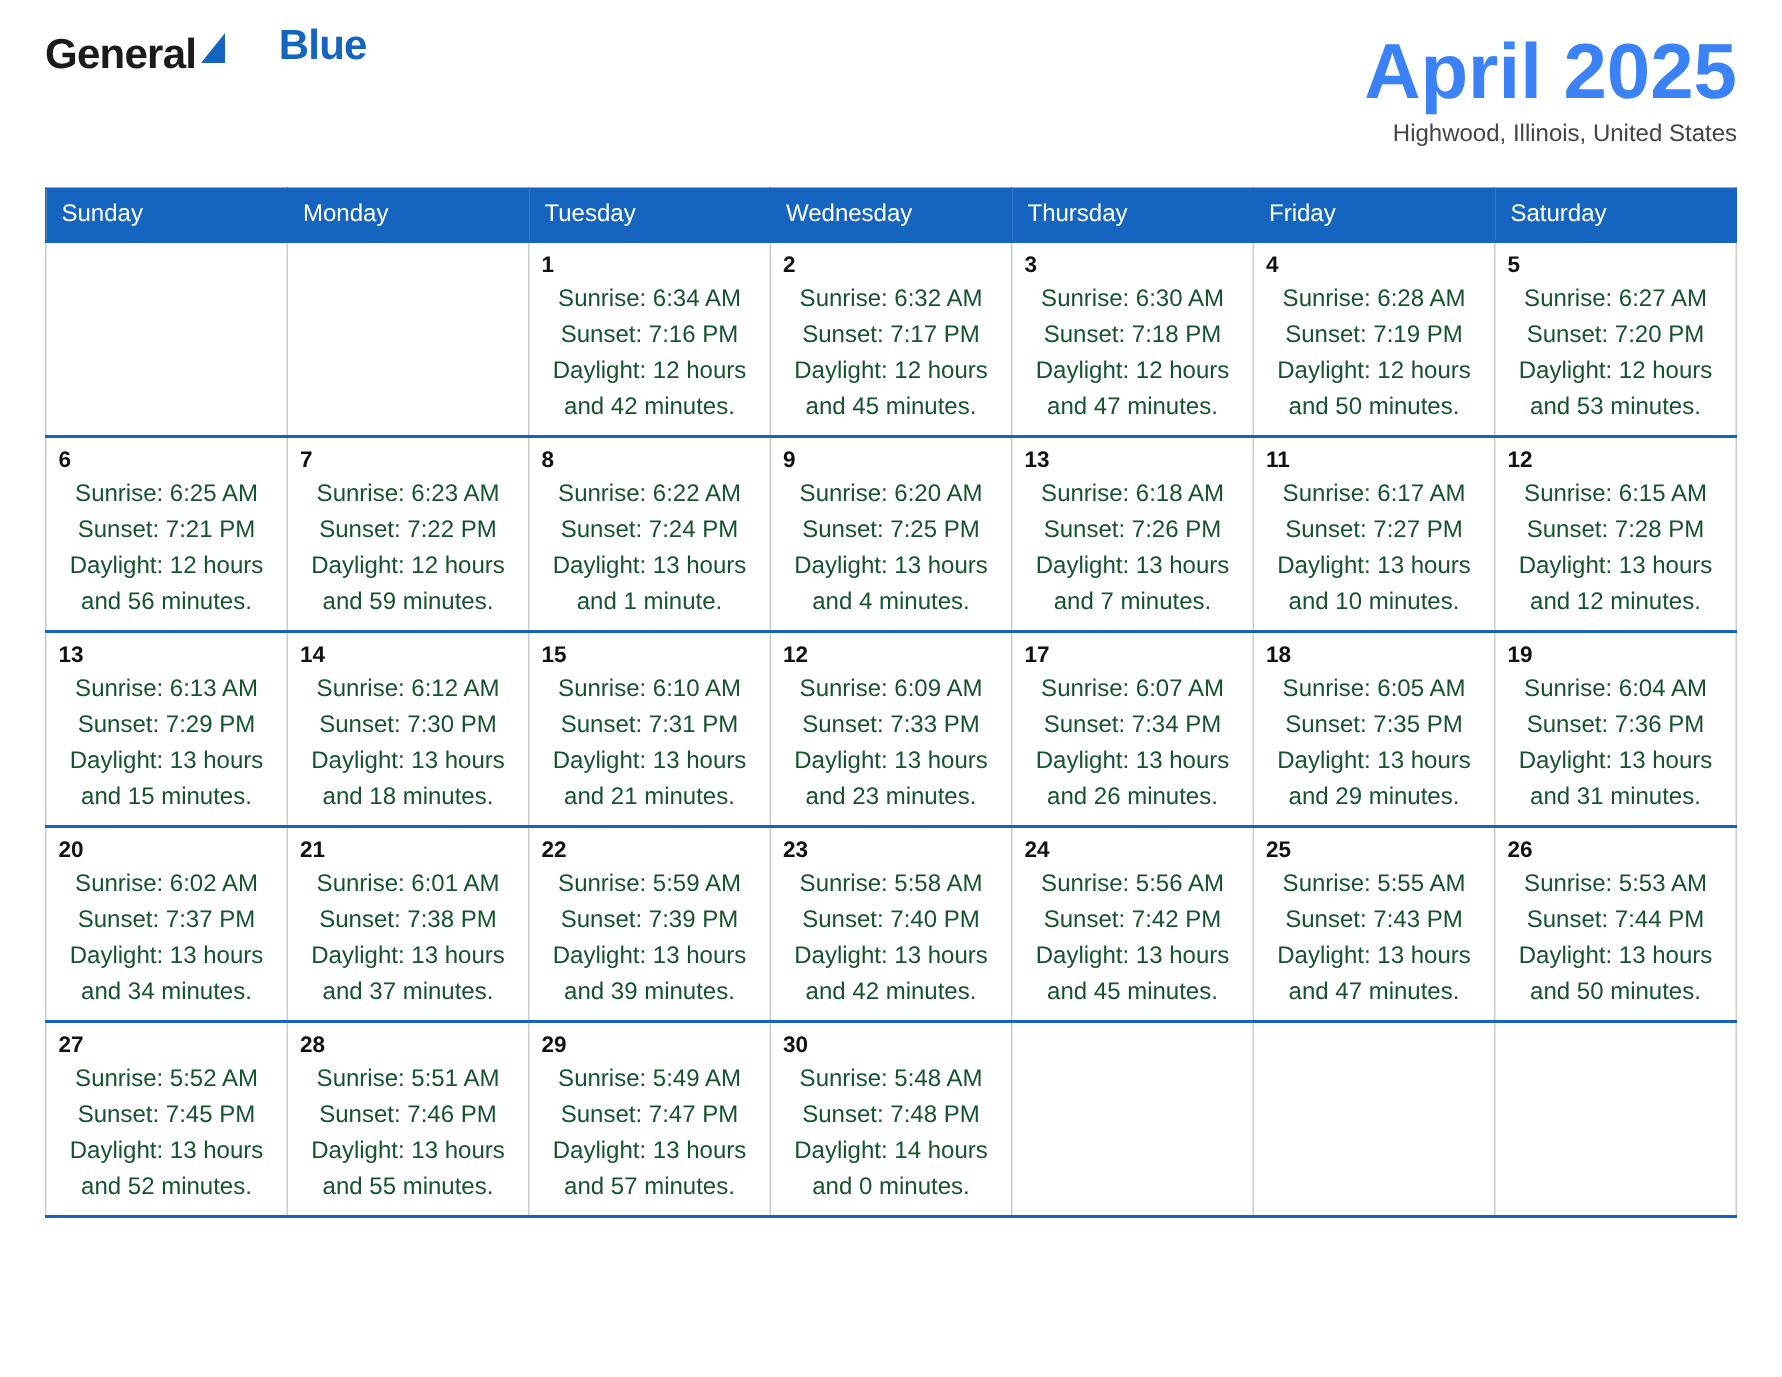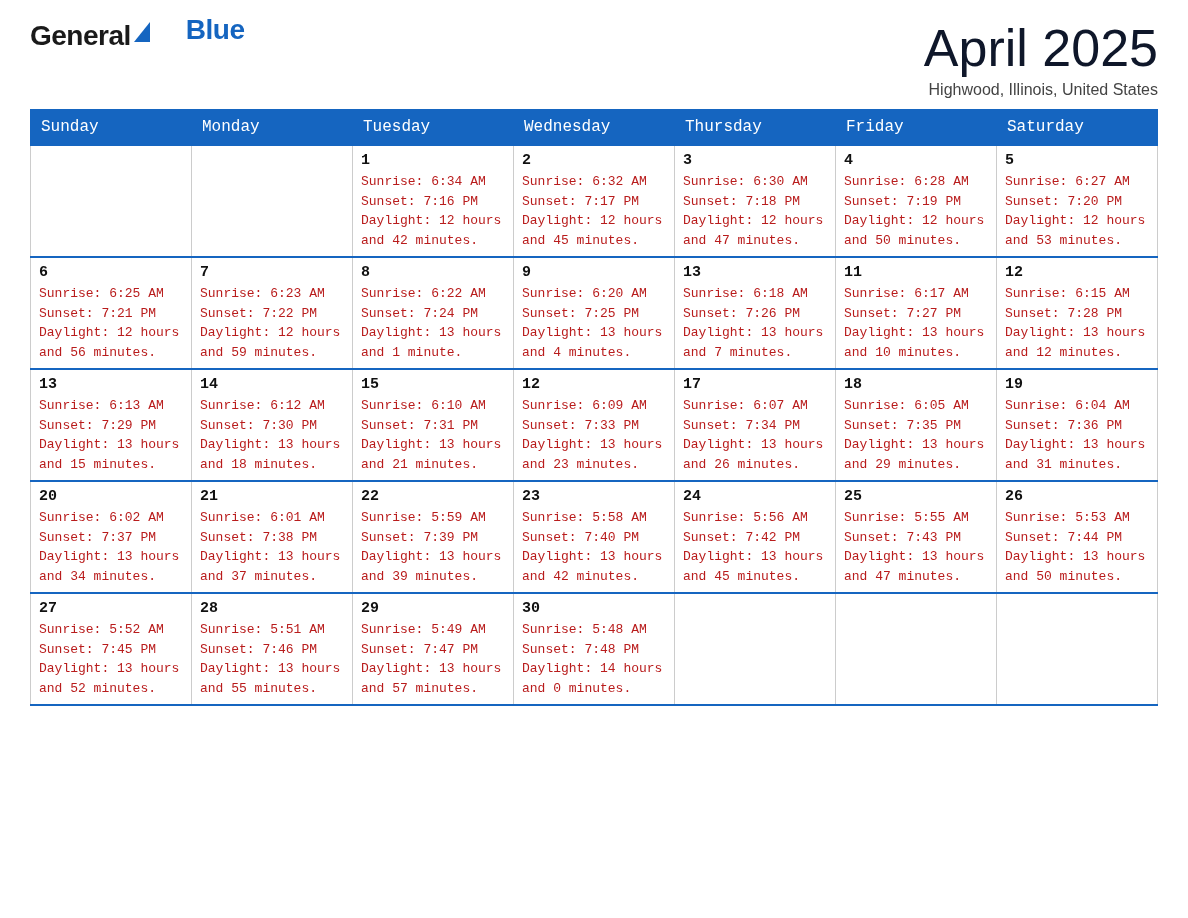--- a/index.html
+++ b/index.html
@@ -42,35 +42,34 @@
       display: flex;
       align-items: center;
       margin-top: -6px;
       margin-left: 36px;
     }
     .title-area {
       text-align: right;
     }
     .month-title {
       font-size: 52px;
-      font-weight: normal;
-      color: #0f172a;
+      font-weight: bold;
+      color: #3b82f6;
       line-height: 1.1;
       text-align: center;
     }
     .location-subtitle {
       font-size: 16px;
       color: #444;
       margin-top: 4px;
     }
     .calendar-table {
       width: 100%;
       border-collapse: collapse;
-      margin-top: 10px;
-      font-family: Liberation Mono, monospace;
+      margin-top: 26px;
     }
     .calendar-table th {
       background-color: #1565c0;
       color: #fff;
       text-align: left;
       padding: 8px 10px;
       font-size: 16px;
       font-weight: normal;
       border: 1px solid #1565c0;
     }
@@ -84,23 +83,24 @@
       min-height: 100px;
     }
     .calendar-table td .day-num {
       font-size: 15px;
       font-weight: bold;
       display: block;
       margin-bottom: 3px;
       color: #111;
     }
     .calendar-table td .day-info {
-      font-size: 13px;
+      font-size: 16px;
       line-height: 1.5;
-      color: #b91c1c;
+      color: #14532d;
+      text-align: center;
     }
     .calendar-table tr {
       border-bottom: 2px solid #1565c0;
     }
     .empty-cell {
       background: #fff;
     }
     .logo-triangle {
       display: inline-block;
       width: 0;

